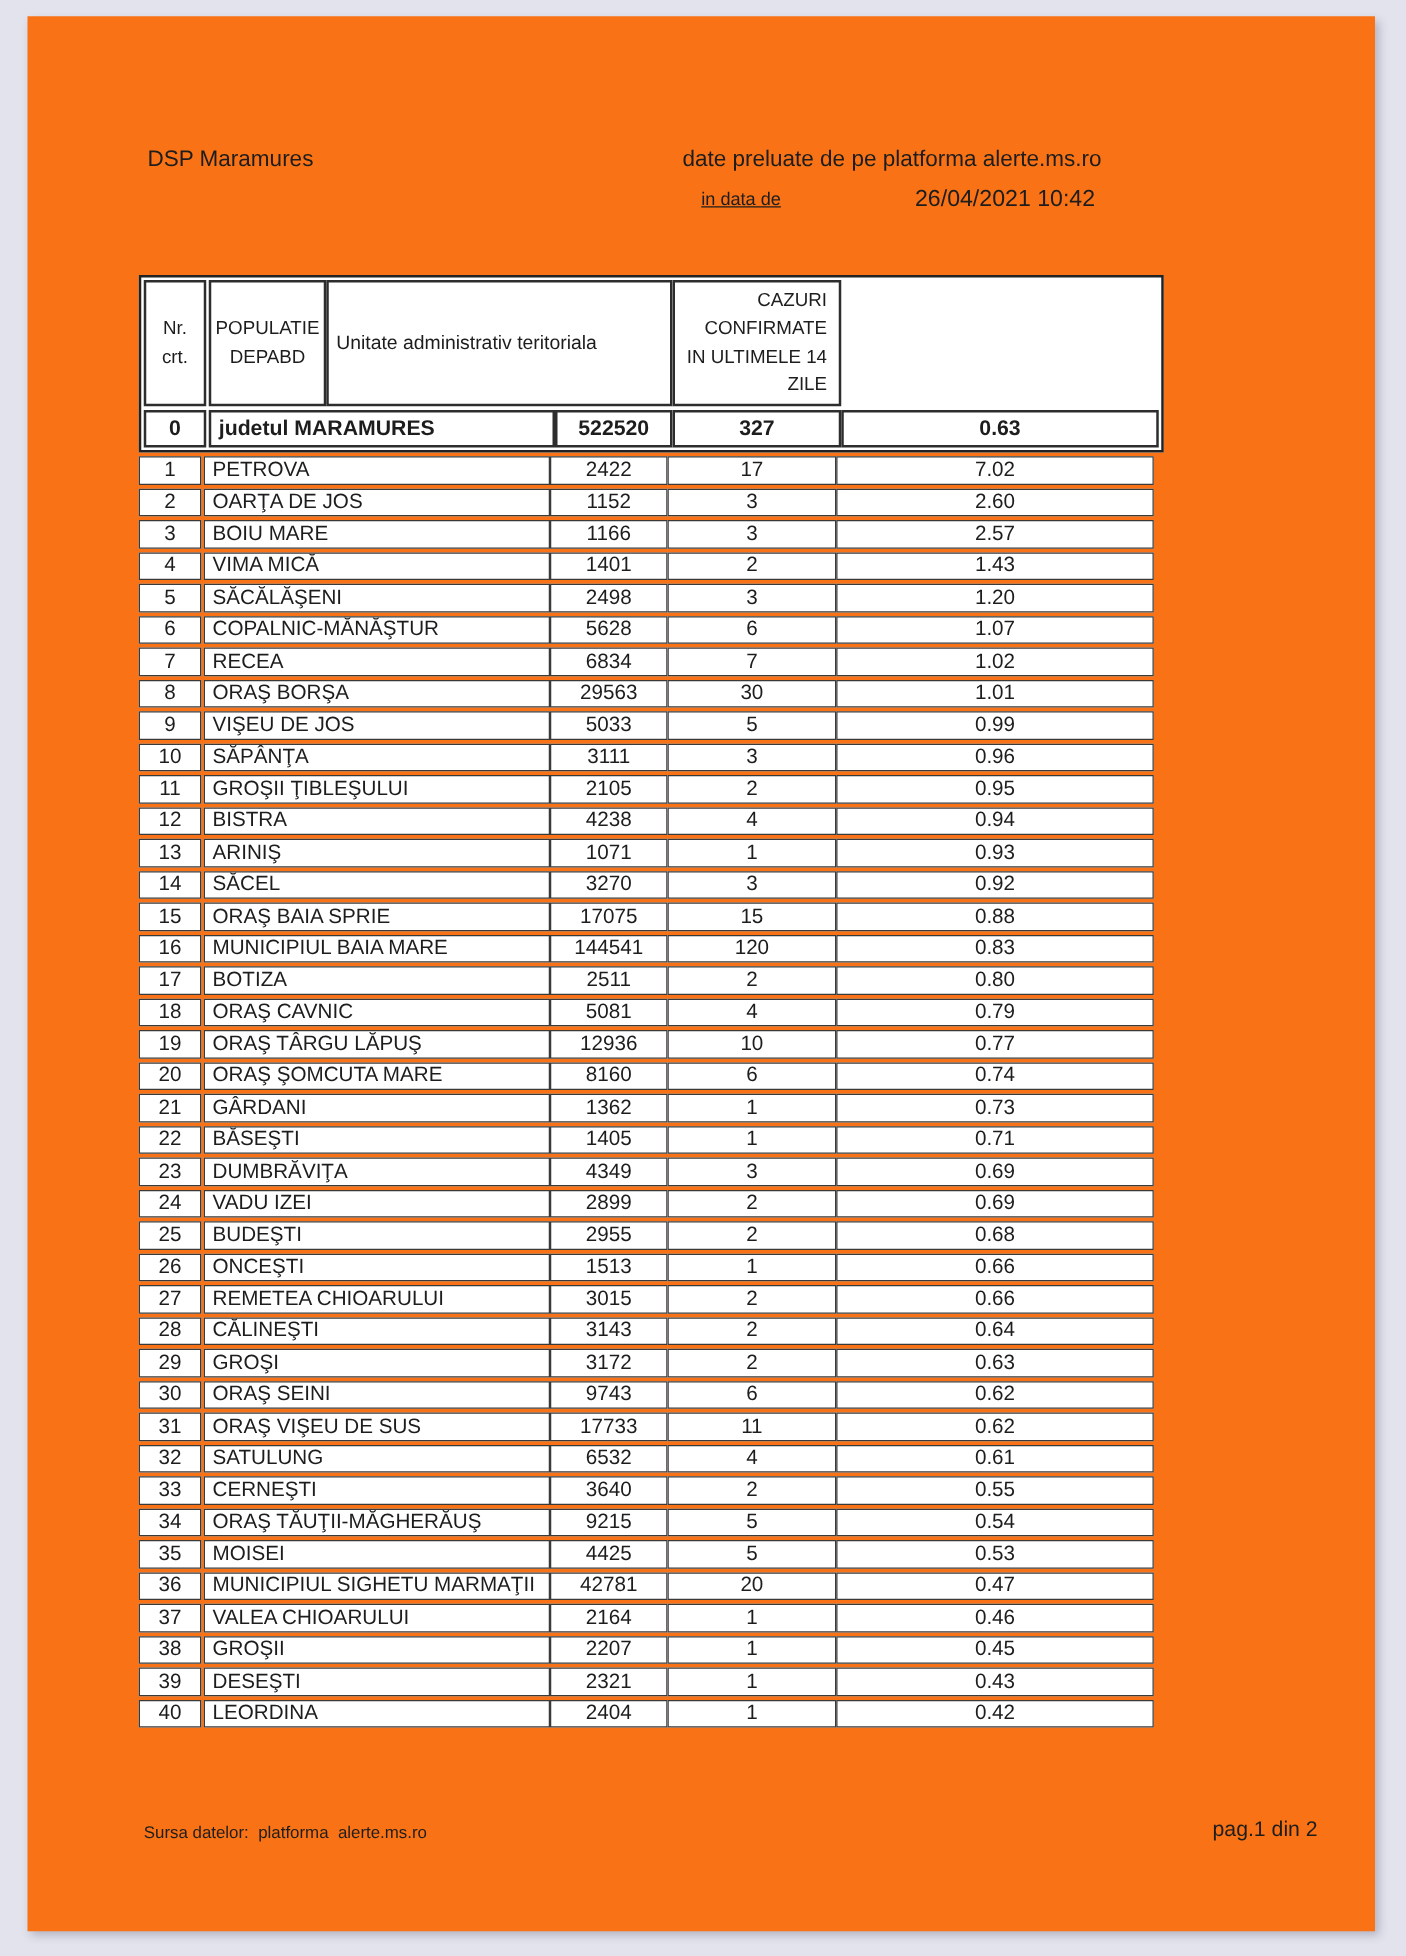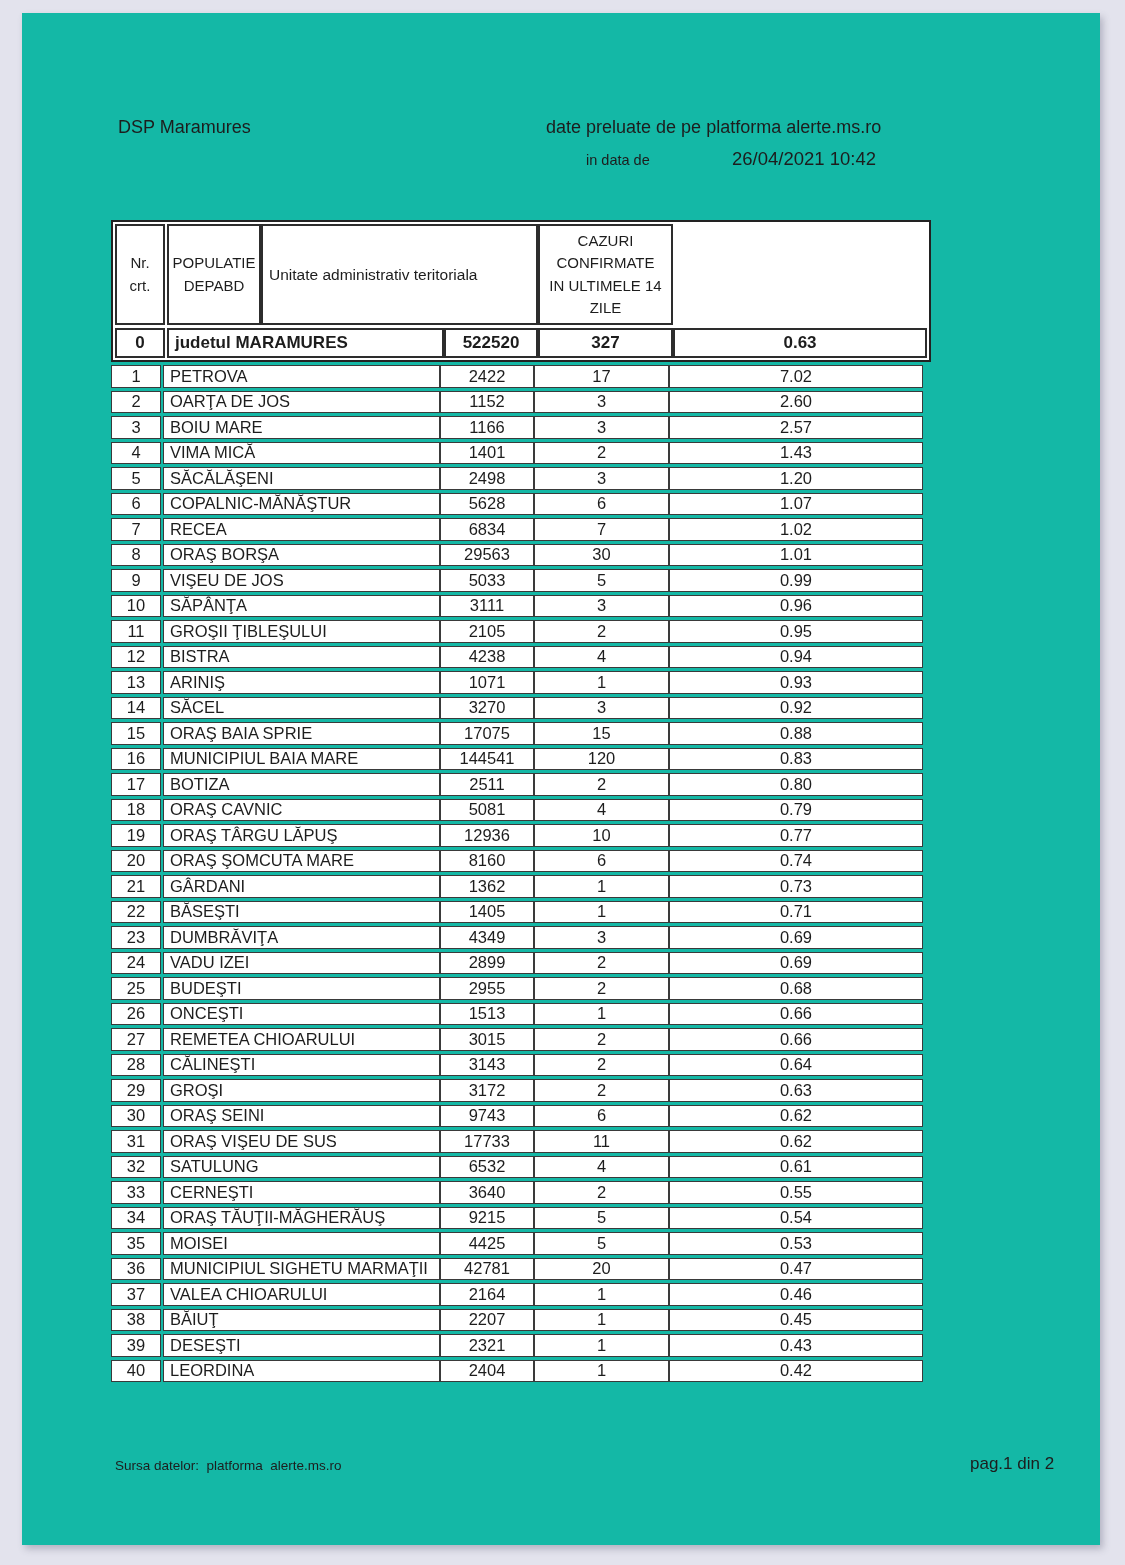--- a/index.html
+++ b/index.html
@@ -7,46 +7,46 @@
     width:1125px; height:1565px;
     background:#e3e3ed;
     font-family:"Liberation Sans", sans-serif;
     color:#1d1d1d;
     position:relative;
     overflow:hidden;
   }
   .sheet {
     position:absolute; left:22px; top:13px;
     width:1078px; height:1532px;
-    background:#14b8a6;
+    background:#f97316;
     box-shadow:3px 4px 7px rgba(70,70,95,.30);
   }
   
   .org-title   { position:absolute; left:96px;  top:104px; font-size:18px; }
   .source-line { position:absolute; left:524px; top:104px; font-size:18px; }
-  .date-label  { position:absolute; left:564px; top:139px; font-size:14.5px; }
+  .date-label  { position:absolute; left:539px; top:139px; font-size:14.5px;text-decoration:underline; }
   .date-value  { position:absolute; left:710px; top:135px; font-size:18.5px; }
 
   
   .table-wrap { position:absolute; left:89px; top:207px; width:820px; }
   .row { display:flex; }
   .cell {
     box-sizing:border-box;
     border:1.6px solid #3a3a3a;
     background:#fff;
     display:flex; align-items:center; justify-content:center;
     text-align:center;
     overflow:hidden;
     white-space:pre-line;
   }
   .c-nr    { width:50px; margin-right:2px; }
   .c-name  { width:277px; justify-content:flex-start; text-align:left;
              padding-left:6px; white-space:nowrap; }
   .c-pop   { width:94px; }
-  .c-cases { width:135px; }
+  .c-cases { width:135px;text-align:right; }
   .c-rate  { width:254px; }
 
   .head-block { border:2.5px solid #222; padding:2px; background:#fff; }
   .head-row .cell { height:101px; font-size:15px; line-height:1.5; border-width:2px; border-color:#2d2d2d; }
   .head-row .c-name { font-size:15.5px; white-space:normal; }
   .head-row .c-rate { font-size:15px; }
   .total-row { margin-top:3px; }
   .total-row .cell { height:30px; font-weight:bold; font-size:17px; border-width:2px; border-color:#2d2d2d; }
   .data-row { margin-top:3px; }
   .data-row .cell { height:22.5px; font-size:16.5px; }
@@ -380,21 +380,21 @@
   <div class="row data-row">
     <div class="cell c-nr">37</div>
     <div class="cell c-name">VALEA CHIOARULUI</div>
     <div class="cell c-pop">2164</div>
     <div class="cell c-cases">1</div>
     <div class="cell c-rate">0.46</div>
   </div>
 
   <div class="row data-row">
     <div class="cell c-nr">38</div>
-    <div class="cell c-name">BĂIUŢ</div>
+    <div class="cell c-name">GROŞII</div>
     <div class="cell c-pop">2207</div>
     <div class="cell c-cases">1</div>
     <div class="cell c-rate">0.45</div>
   </div>
 
   <div class="row data-row">
     <div class="cell c-nr">39</div>
     <div class="cell c-name">DESEŞTI</div>
     <div class="cell c-pop">2321</div>
     <div class="cell c-cases">1</div>

